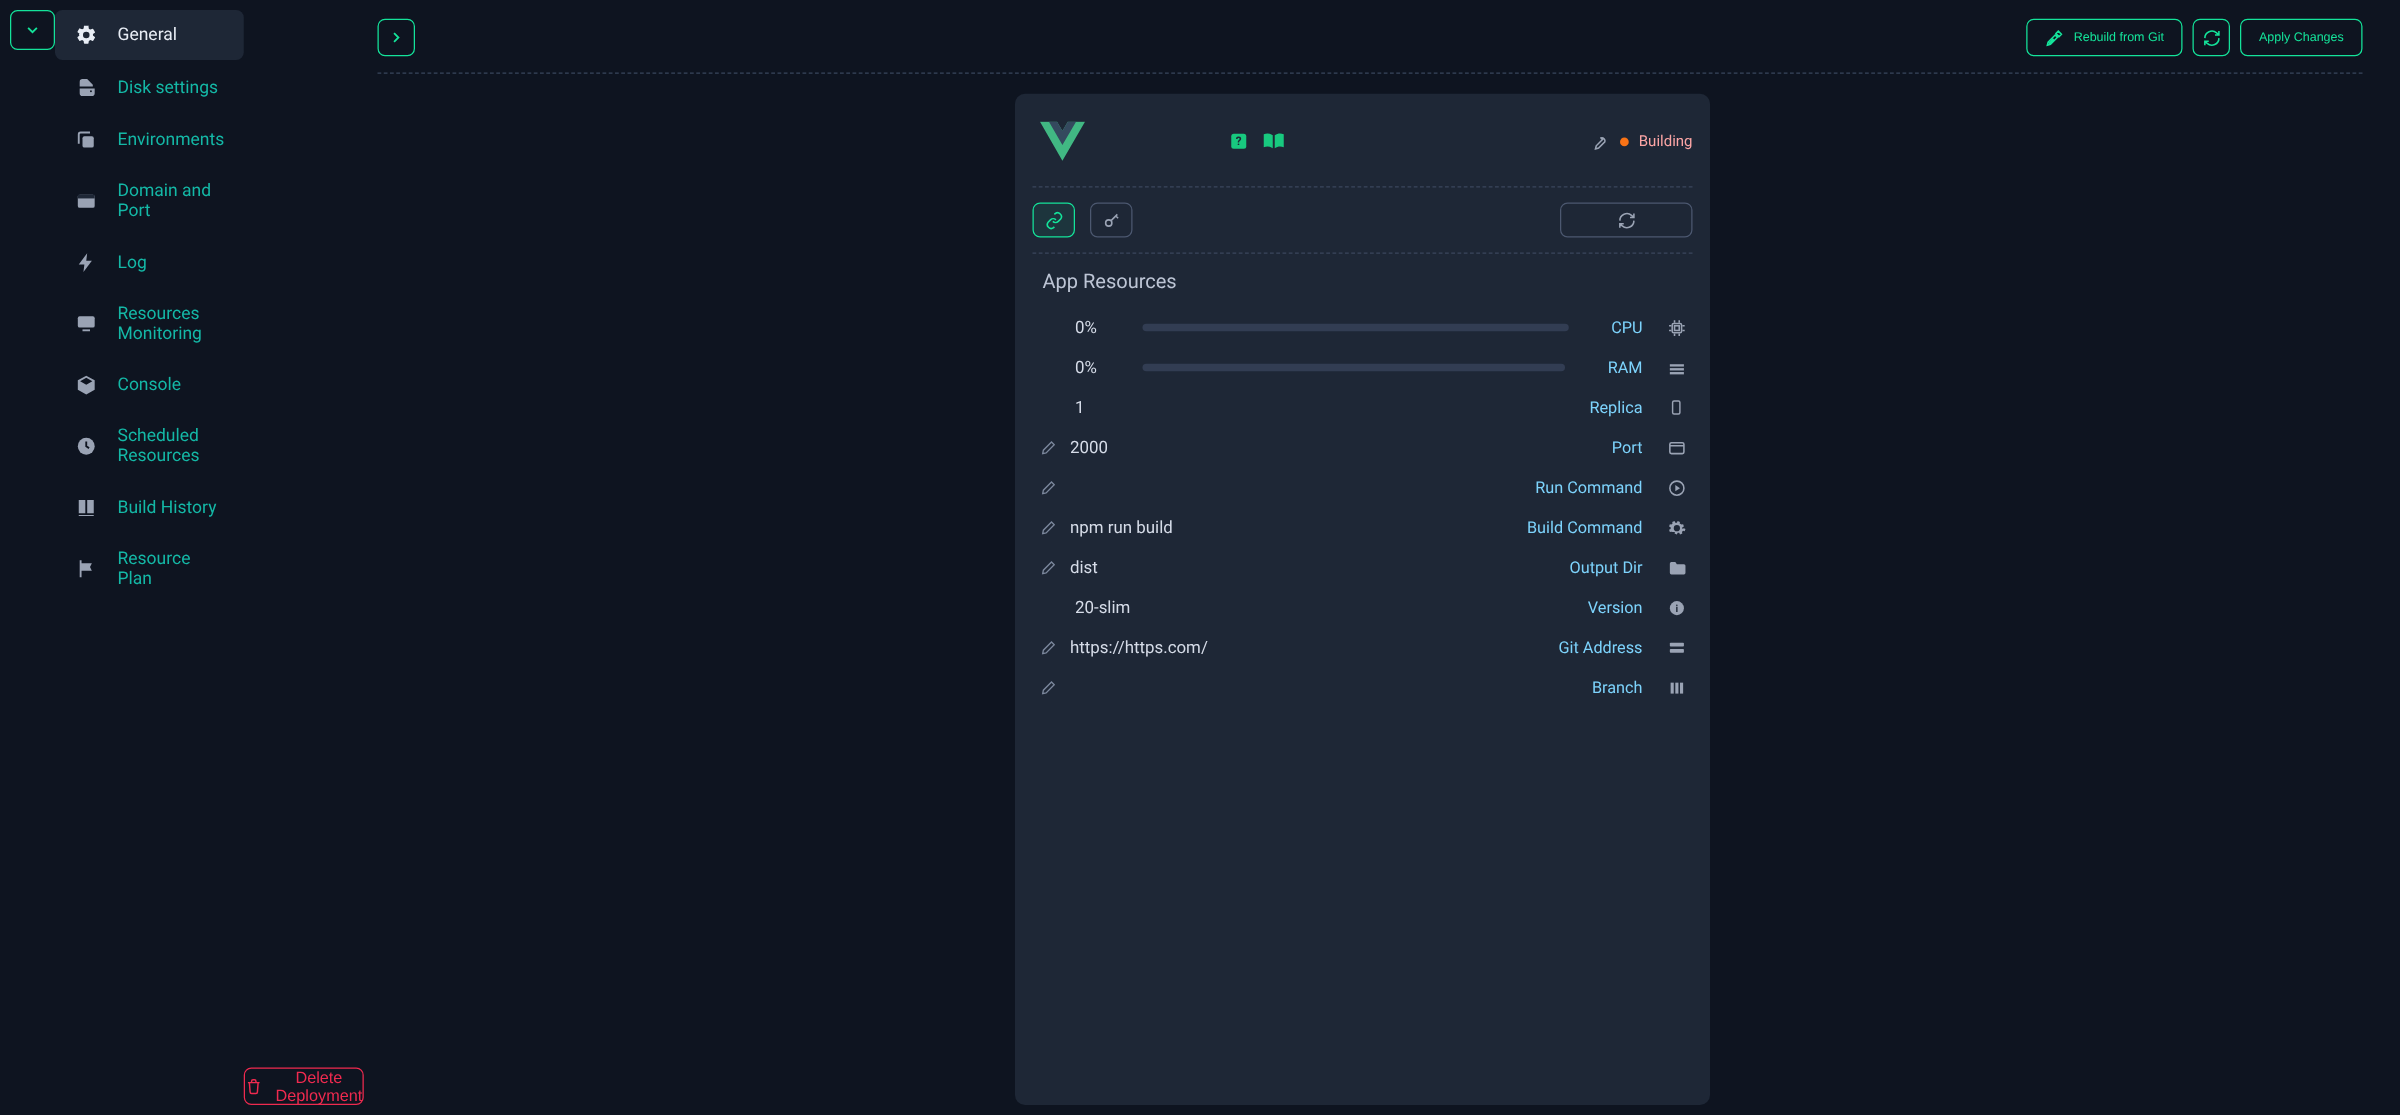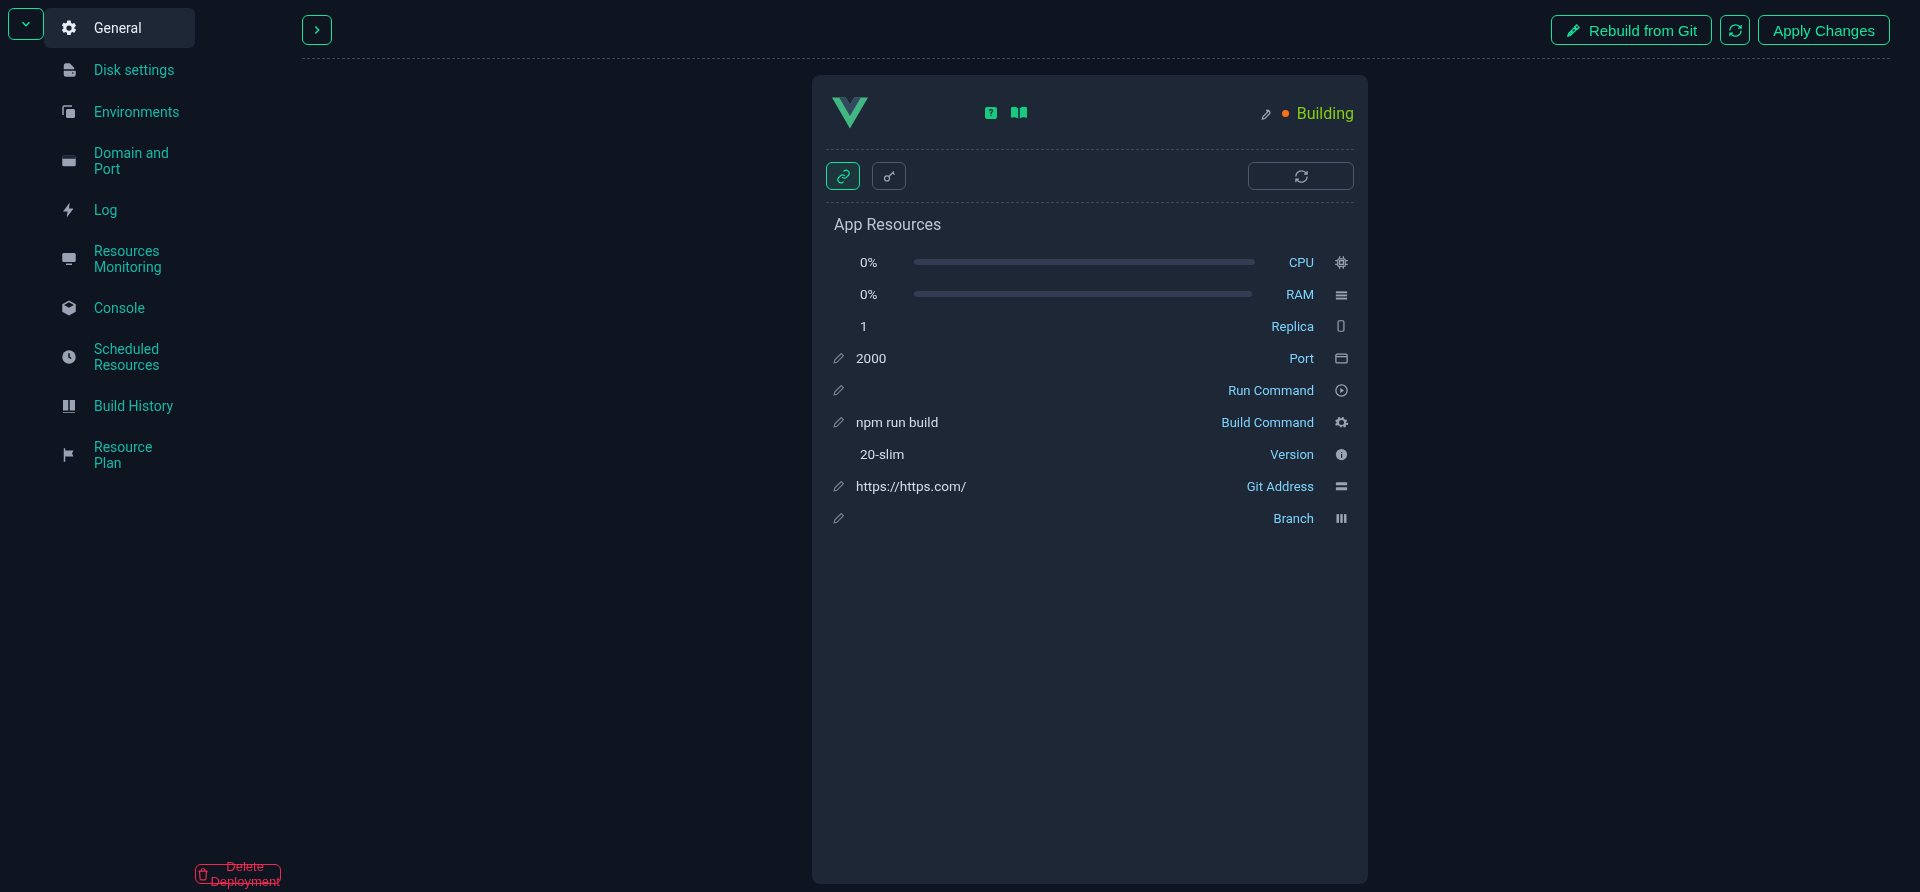--- a/index.html
+++ b/index.html
@@ -58,25 +58,26 @@
     .nav-item .ico { width: 18px; height: 18px; display:flex; align-items:center; justify-content:center; color:#9aa3b4; }
     .nav-item.active .ico { color:#e8edf5; }
     .sidebar-footer {
       margin-top: auto;
     }
     .delete-btn {
       border: 1px solid #ef2a4f;
       color: #ef2a4f;
       background: transparent;
       width: 100%;
-      height: 20px;
+      height: 30px;
       border-radius: 6px;
       display: flex;
       align-items: center;
       justify-content: center;
+      gap: 10px;
       cursor: pointer;
       font-size: 13px;
     }
     .delete-btn svg { width:14px; height:14px; }
 
     
     .main {
       flex: 1;
       display: flex;
       flex-direction: column;
@@ -109,21 +110,21 @@
       border: 1px solid #14e39a;
       background: transparent;
       color: #14e39a;
       padding: 0 14px;
       height: 30px;
       border-radius: 6px;
       display: flex;
       align-items: center;
       gap: 8px;
       cursor: pointer;
-      font-size: 15px;
+      font-size: 10px;
     }
     .btn-outline-green.icon-only { padding: 0; width: 30px; justify-content:center; }
     .top-divider {
       border-top: 1px dashed #39465c;
       margin: 0 22px 0 34px;
     }
 
     .content {
       flex: 1;
       display: flex;
@@ -160,22 +161,22 @@
     .header-icons .hicon {
       width: 18px; height: 18px;
       display:flex; align-items:center; justify-content:center;
       color: #18c97f;
       cursor: pointer;
     }
     .status {
       display: flex;
       align-items: center;
       gap: 8px;
-      font-size: 16px;
-      color: #84cc16;
+      font-size: 12px;
+      color: #fca5a5;
       text-align: center;
     }
     .status .tool-ico { color:#9aa3b4; width:16px; height:16px; display:flex; align-items:center; }
     .status .dot { width:7px; height:7px; background:#f97316; border-radius:50%; }
 
     .card-divider { border-top: 1px dashed #3b475d; margin: 0 0 12px 0; }
 
     .card-actions {
       display: flex;
       align-items: center;
@@ -527,20 +528,34 @@
             </span>
           <span class="valcol">npm run build</span>
           <span class="label-right">Build Command</span>
           <span class="ricon">
               <svg width="15" height="15" viewBox="0 0 24 24" fill="currentColor">
                 <path d="M12 8a4 4 0 1 0 0 8 4 4 0 0 0 0-8zm9 4l2 1-1 3-2-.5a9 9 0 0 1-1.5 1.5l.5 2-3 1-1-2h-2l-1 2-3-1 .5-2A9 9 0 0 1 5 16.5L3 17l-1-3 2-1v-2l-2-1 1-3 2 .5A9 9 0 0 1 6.5 6L6 4l3-1 1 2h2l1-2 3 1-.5 2A9 9 0 0 1 18 7.5l2-.5 1 3-2 1v2z"></path>
               </svg>
             </span>
         </div>
 
+        <div class="res-row nobar editable">
+          <span class="edit">
+              <svg width="13" height="13" viewBox="0 0 24 24" fill="none" stroke="currentColor" stroke-width="2">
+                <path d="M17 3l4 4L9 19l-5 1 1-5L17 3z"></path>
+              </svg>
+            </span>
+          <span class="valcol">dist</span>
+          <span class="label-right">Output Dir</span>
+          <span class="ricon">
+              <svg width="15" height="15" viewBox="0 0 24 24" fill="currentColor">
+                <path d="M3 6a2 2 0 0 1 2-2h5l2 3h9a2 2 0 0 1 2 2v9a2 2 0 0 1-2 2H5a2 2 0 0 1-2-2V6z"></path>
+              </svg>
+            </span>
+        </div>
 
         <div class="res-row nobar">
           <span class="edit"></span>
           <span class="valcol">20-slim</span>
           <span class="label-right">Version</span>
           <span class="ricon">
               <svg width="15" height="15" viewBox="0 0 24 24" fill="currentColor">
                 <circle cx="12" cy="12" r="9"></circle>
                 <text x="12" y="17" text-anchor="middle" font-size="13" fill="#1e2736" font-weight="bold">i</text>
               </svg>

